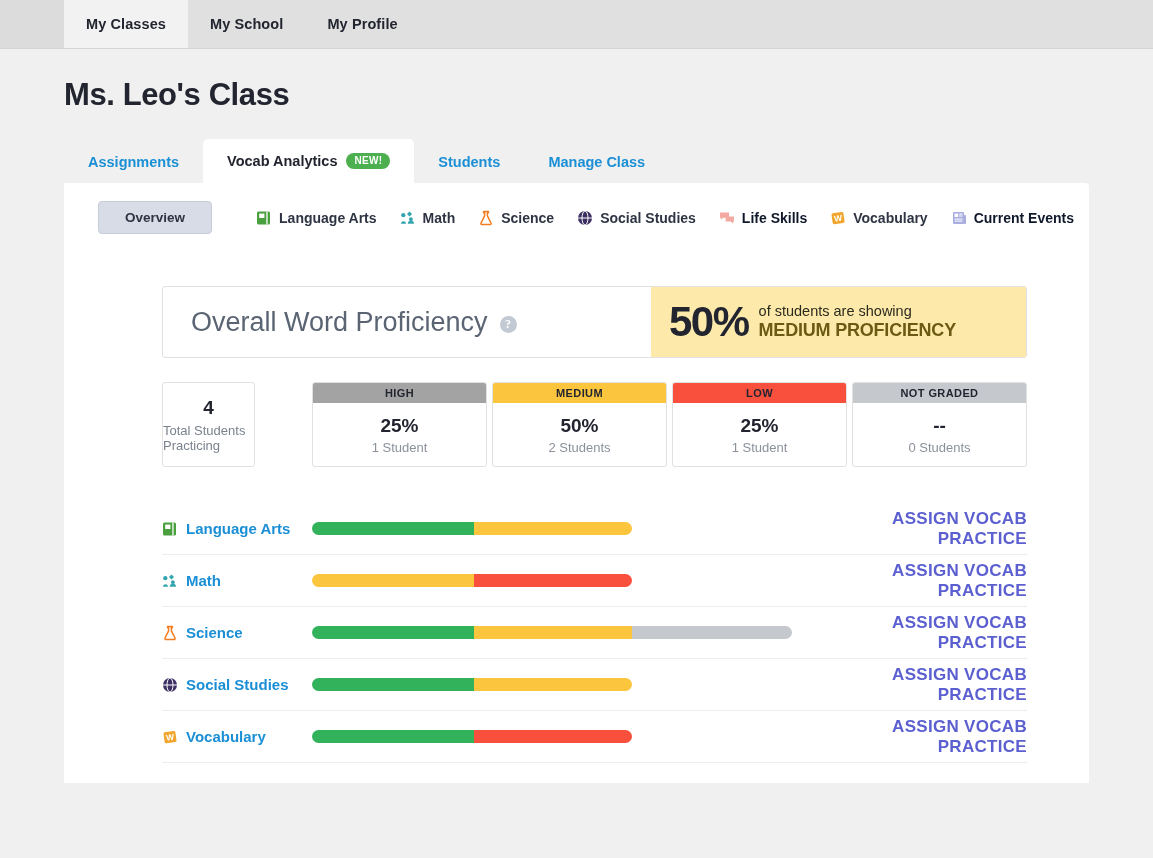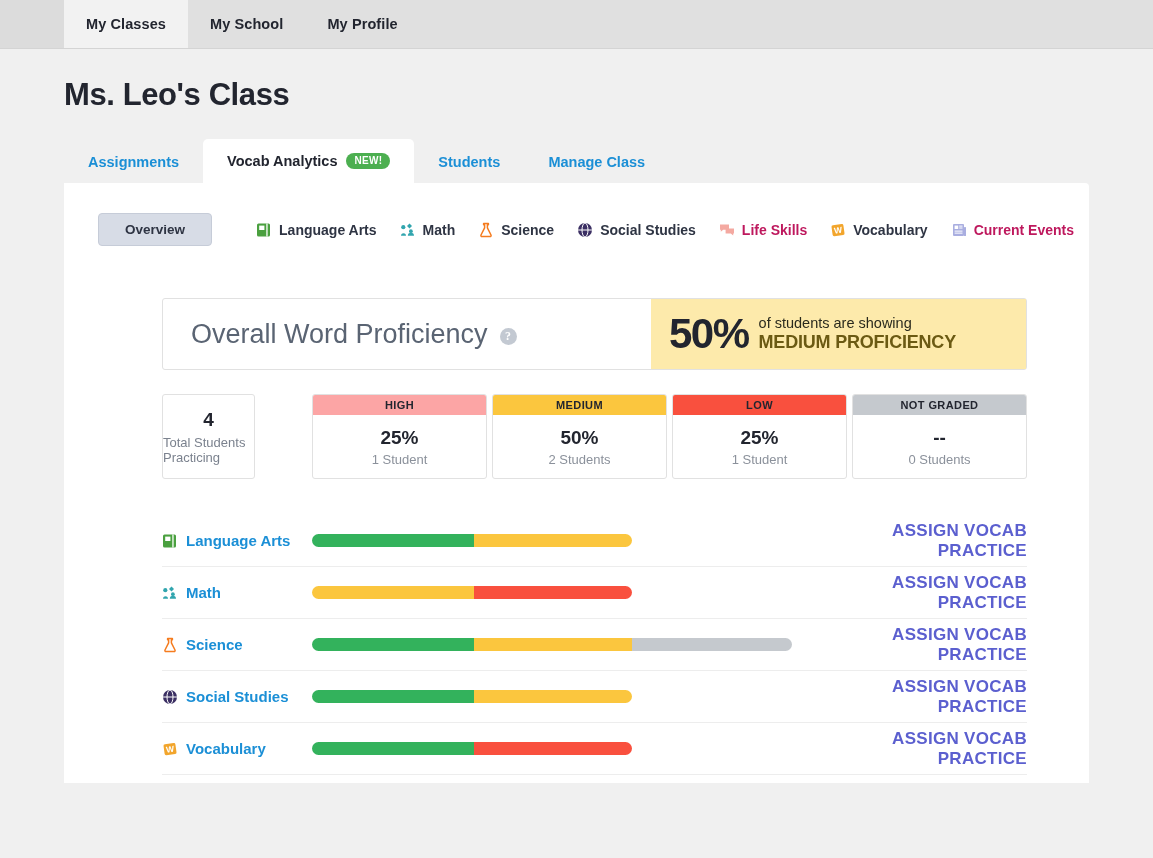--- a/index.html
+++ b/index.html
@@ -89,21 +89,21 @@
     padding: 3px 8px 3px 8px;
     border-radius: 9px;
     margin-left: 9px;
     line-height: 1;
   }
 
   
   .card {
     background: #fff;
     border-radius: 0 4px 0 0;
-    padding: 12px 0 0 0;
+    padding: 0 0 0 0;
     min-height: 600px;
   }
 
   
   .subjnav {
     display: flex;
     align-items: center;
     padding: 18px 0 16px 34px;
   }
   .overview-btn {
@@ -125,21 +125,21 @@
   .subjlink {
     display: flex;
     align-items: center;
     font-size: 14px;
     font-weight: bold;
     color: #2e3443;
     margin-right: 23px;
     cursor: pointer;
     white-space: nowrap;
   }
-  .subjlink.disabled { color: #be185d; cursor: default; }
+  .subjlink.disabled { color: #0f172a; cursor: default; }
   .subjlink .ico { margin-right: 7px; display: flex; align-items: center; }
 
   
   .inner { padding: 0 62px 0 98px; }
   .class-overview-h {
     font-size: 25px;
     font-weight: bold;
     color: #3a3a3a;
     letter-spacing: -.3px;
     margin: 18px 0 0 0;
@@ -418,21 +418,21 @@
         </div>
       </div>
 
       <div class="stats">
         <div class="stat-total">
           <div class="num">4</div>
           <div class="lbl">Total Students Practicing</div>
         </div>
         <div style="display:flex" id="stat-cards">
             <div class="stat">
-              <div class="stat-head" style="background: #fca5a5;">HIGH</div>
+              <div class="stat-head" style="background: #a3a3a3;">HIGH</div>
               <div class="stat-body">
                 <div class="pct">25%</div>
                 <div class="sub">1 Student</div>
               </div>
             </div>
             <div class="stat">
               <div class="stat-head" style="background: rgb(251, 198, 62);">MEDIUM</div>
               <div class="stat-body">
                 <div class="pct">50%</div>
                 <div class="sub">2 Students</div>

